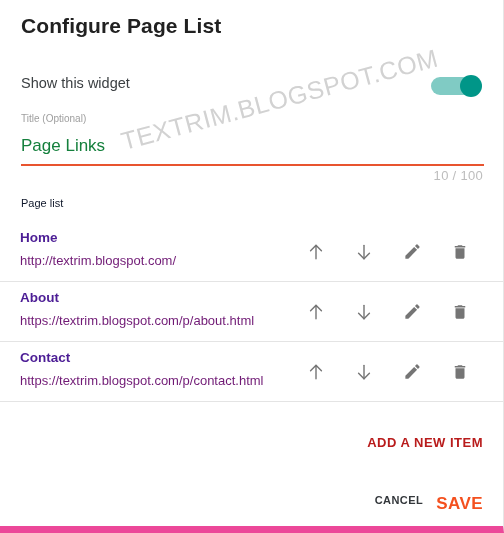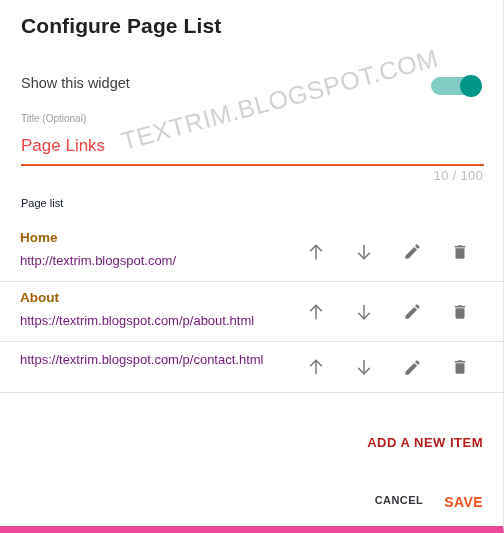--- a/index.html
+++ b/index.html
@@ -92,21 +92,21 @@
     left: 21px;
     top: 113px;
     font-size: 10px;
     color: #9e9e9e;
   }
   .field-value {
     position: absolute;
     left: 21px;
     top: 136px;
     font-size: 17px;
-    color: #ef4444;
+    color: #15803d;
   }
   .field-underline {
     position: absolute;
     left: 21px;
     top: 164px;
     width: 463px;
     height: 1.5px;
     background: #e8542f;
     z-index: 6;
   }
@@ -145,21 +145,21 @@
   }
   .page-row .row-text {
     display: block;
     width: 268px;
     padding: 7px 0 9px 0;
   }
   .row-title {
     display: block;
     font-size: 13.5px;
     font-weight: bold;
-    color: #a16207;
+    color: #4c1d95;
     line-height: 17px;
     margin-bottom: 4px;
   }
   .row-url {
     display: block;
     font-size: 13px;
     color: #701a75;
     line-height: 22px;
     word-break: break-word;
   }
@@ -198,21 +198,21 @@
     font-size: 11px;
     font-weight: bold;
     letter-spacing: 0.4px;
     color: #33373b;
     cursor: pointer;
   }
   .btn-save {
     position: absolute;
     right: 20px;
     top: 494px;
-    font-size: 14px;
+    font-size: 17px;
     font-weight: bold;
     letter-spacing: 0.4px;
     color: #f4501e;
     cursor: pointer;
   }
 </style>
 </head>
 <body>
 
 <div id="dialog">
@@ -298,20 +298,21 @@
                 <path d="M6 19c0 1.1.9 2 2 2h8c1.1 0 2-.9 2-2V7H6v12zM19 4h-3.5l-1-1h-5l-1 1H5v2h14V4z"></path>
               </svg>
           </div>
         </div>
       </div>
     </div>
 
     <div class="page-row">
       <div class="row-inner">
         <div class="row-text">
+          <span class="row-title">Contact</span>
           <span class="row-url">https://textrim.blogspot.com/p/contact.html</span>
         </div>
         <div class="row-actions">
           <div class="icon-btn">
             <svg width="20" height="20" viewBox="0 0 24 24" fill="none" stroke="#757575" stroke-width="1.7" stroke-linecap="round" stroke-linejoin="round">
                 <line x1="12" y1="20" x2="12" y2="4"></line>
                 <polyline points="5.5,10.5 12,4 18.5,10.5"></polyline>
               </svg>
           </div>
           <div class="icon-btn">

